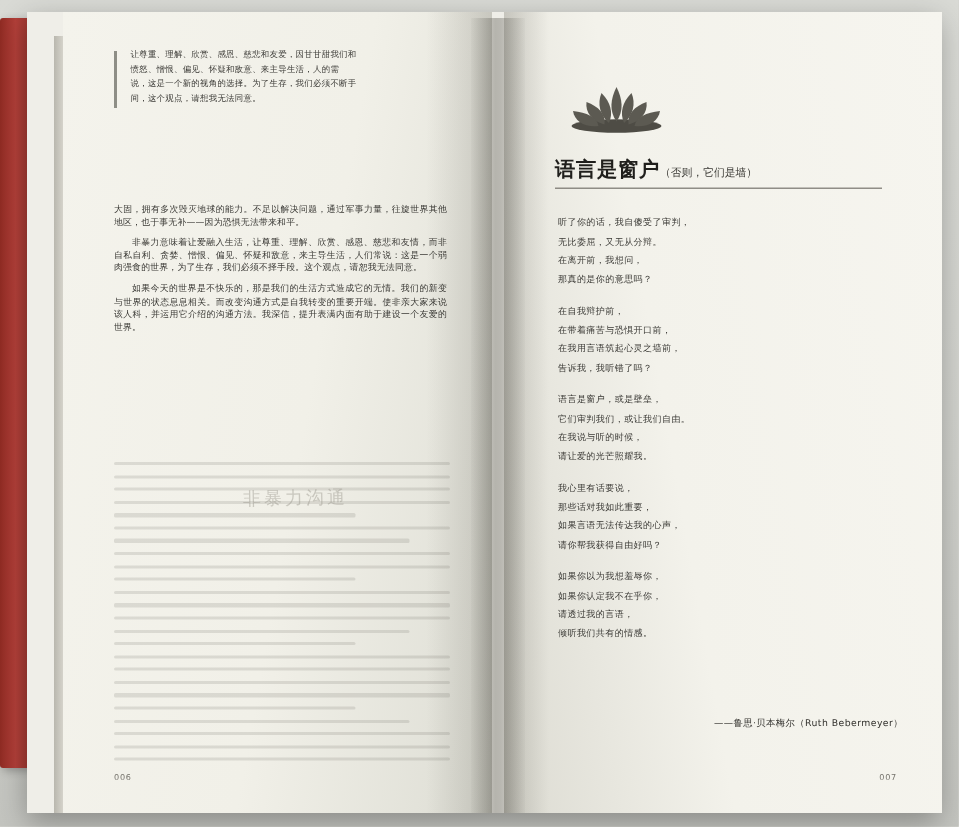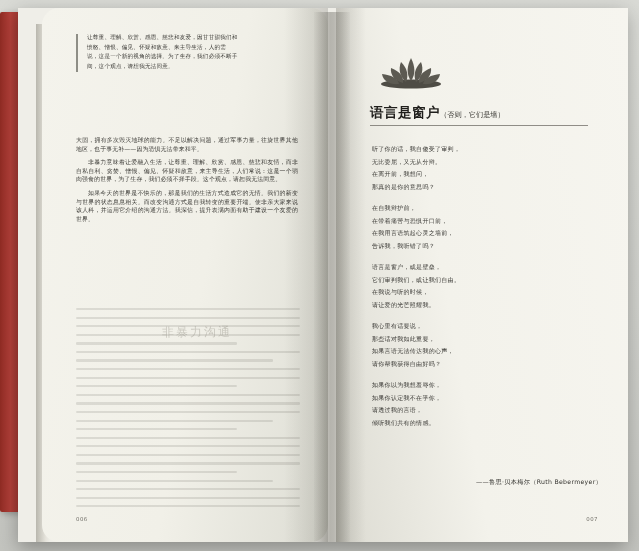--- a/index.html
+++ b/index.html
@@ -68,21 +68,20 @@
     position: absolute;
     top: 0;
     height: 534px;
     background: #f2f1ea;
     overflow: hidden;
   }
   #page-left {
     left: 24px;
     width: 286px;
     background: linear-gradient(100deg,#f4f3ec 0%, #f1f0e8 55%, #ddddd4 100%);
-    border-radius: 17px;
   }
   #page-right {
     left: 318px;
     width: 292px;
     background: linear-gradient(260deg,#f6f5ef 0%, #f3f2eb 60%, #dcdbd2 100%);
   }
   
   #gutter {
     position: absolute;
     left: 296px;

